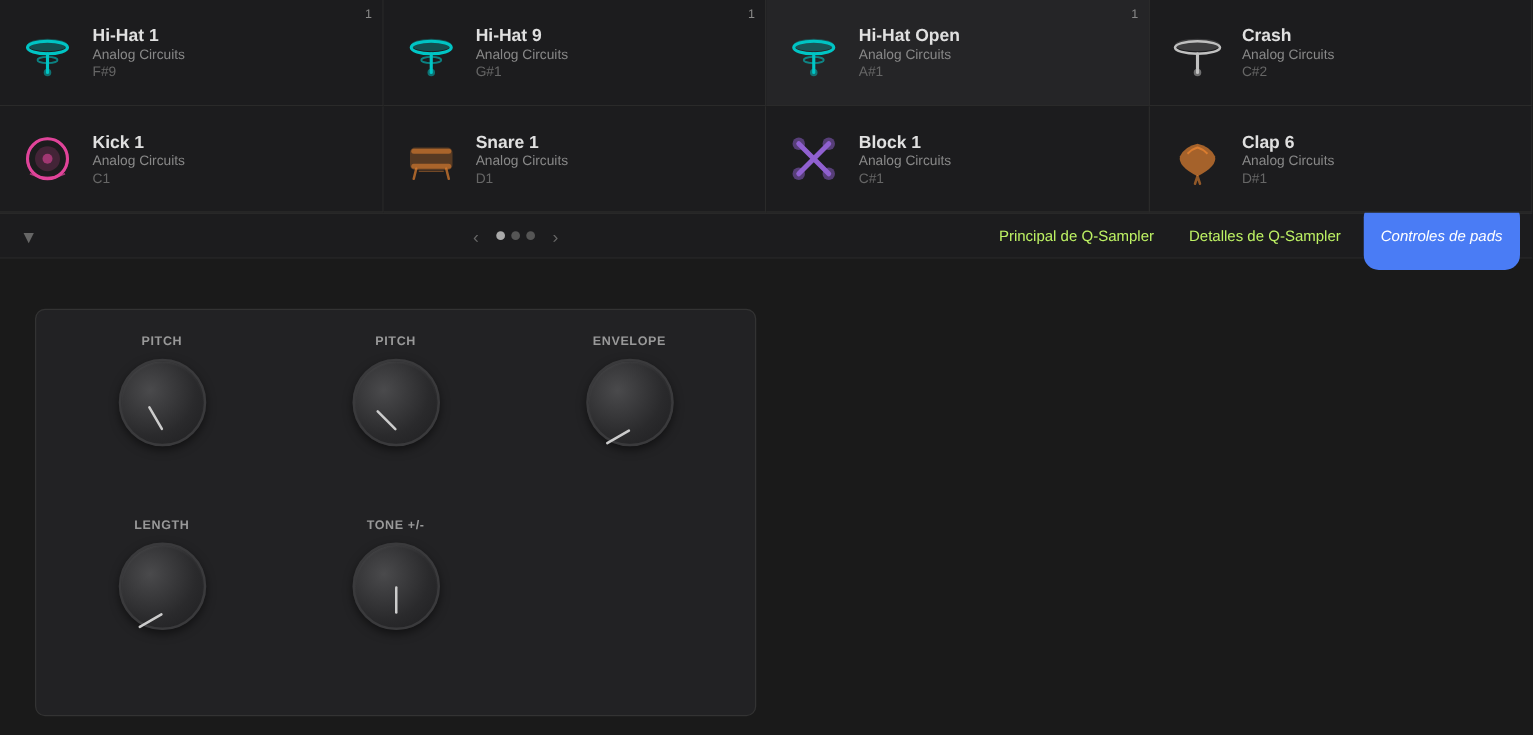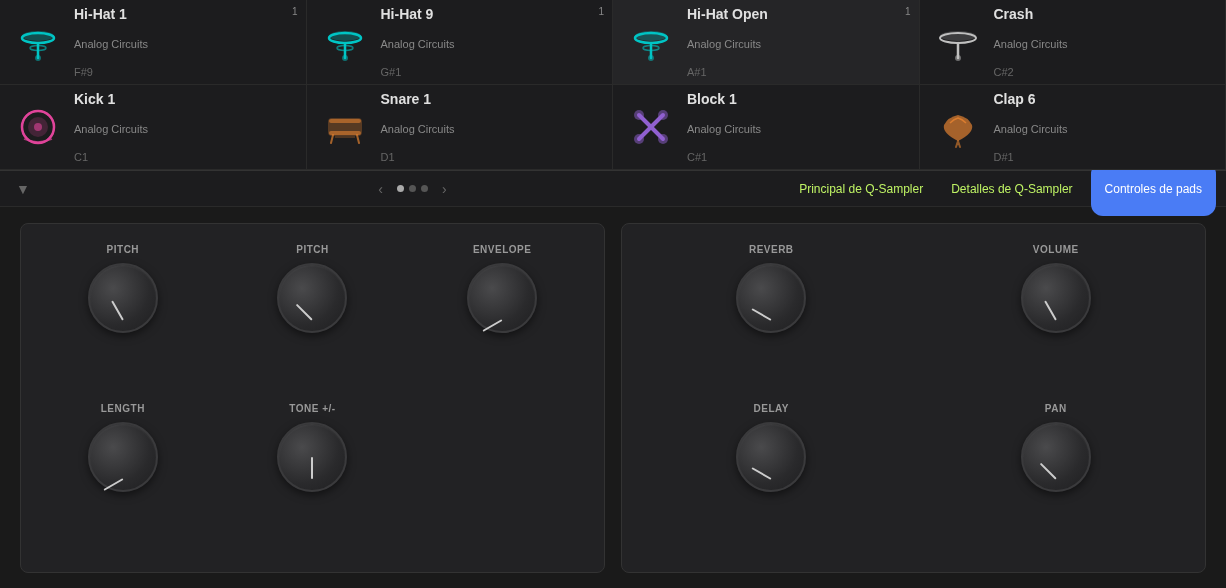--- a/index.html
+++ b/index.html
@@ -43,21 +43,21 @@
 
     .pad-icon {
       width: 48px;
       height: 48px;
       display: flex;
       align-items: center;
       justify-content: center;
       flex-shrink: 0;
     }
 
-    .pad-info { display: flex; flex-direction: column; gap: 16px; }
+    .pad-info { display: flex; flex-direction: column; gap: 2px; }
     .pad-name { font-size: 14px; font-weight: 600; color: #e0e0e0; }
     .pad-sub { font-size: 11px; color: #888; }
     .pad-note { font-size: 11px; color: #666; }
 
     
     .nav-bar {
       display: flex;
       align-items: center;
       height: 36px;
       background: #1c1c1e;
@@ -99,20 +99,21 @@
       color: #bef264;
       padding: 4px 10px;
       cursor: pointer;
       border-radius: 4px;
     }
     .nav-tab.active {
       background: #4a7cf5;
       color: #fff;
       border-radius: 12px;
       padding: 20px 14px;
+      font-style: italic;
     }
 
     
     .controls-area {
       display: grid;
       grid-template-columns: 1fr 1fr;
       gap: 0;
       padding: 16px 20px;
       background: #1a1a1a;
       height: calc(588px - 170px - 36px);
@@ -120,20 +121,21 @@
 
     .controls-panel {
       background: #222224;
       border: 1px solid #333;
       border-radius: 8px;
       padding: 20px 12px;
       display: grid;
       grid-template-columns: repeat(3, 1fr);
       grid-template-rows: repeat(2, 1fr);
       gap: 10px;
+      margin-top: 24px;
     }
     .controls-panel:first-child { margin-right: 8px; }
     .controls-panel:last-child { margin-left: 8px; }
 
     .knob-group {
       display: flex;
       flex-direction: column;
       align-items: center;
       gap: 8px;
     }
@@ -359,31 +361,13 @@
   </div>
       <div class="knob-group">
     <span class="knob-label">LENGTH</span>
     <div class="knob pos-low"></div>
   </div>
       <div class="knob-group">
     <span class="knob-label">TONE +/-</span>
     <div class="knob pos-center"></div>
   </div>
     </div>
-  <div class="controls-panel" id="right-panel" style="grid-template-columns: repeat(2, 1fr); grid-template-rows: repeat(2, 1fr);">
-      <div class="knob-group">
-    <span class="knob-label">REVERB</span>
-    <div class="knob pos-left"></div>
-  </div>
-      <div class="knob-group">
-    <span class="knob-label">VOLUME</span>
-    <div class="knob pos-default"></div>
-  </div>
-      <div class="knob-group">
-    <span class="knob-label">DELAY</span>
-    <div class="knob pos-left"></div>
-  </div>
-      <div class="knob-group">
-    <span class="knob-label">PAN</span>
-    <div class="knob pos-mid-left"></div>
-  </div>
-    </div>
 </div>
 
 </body></html>

